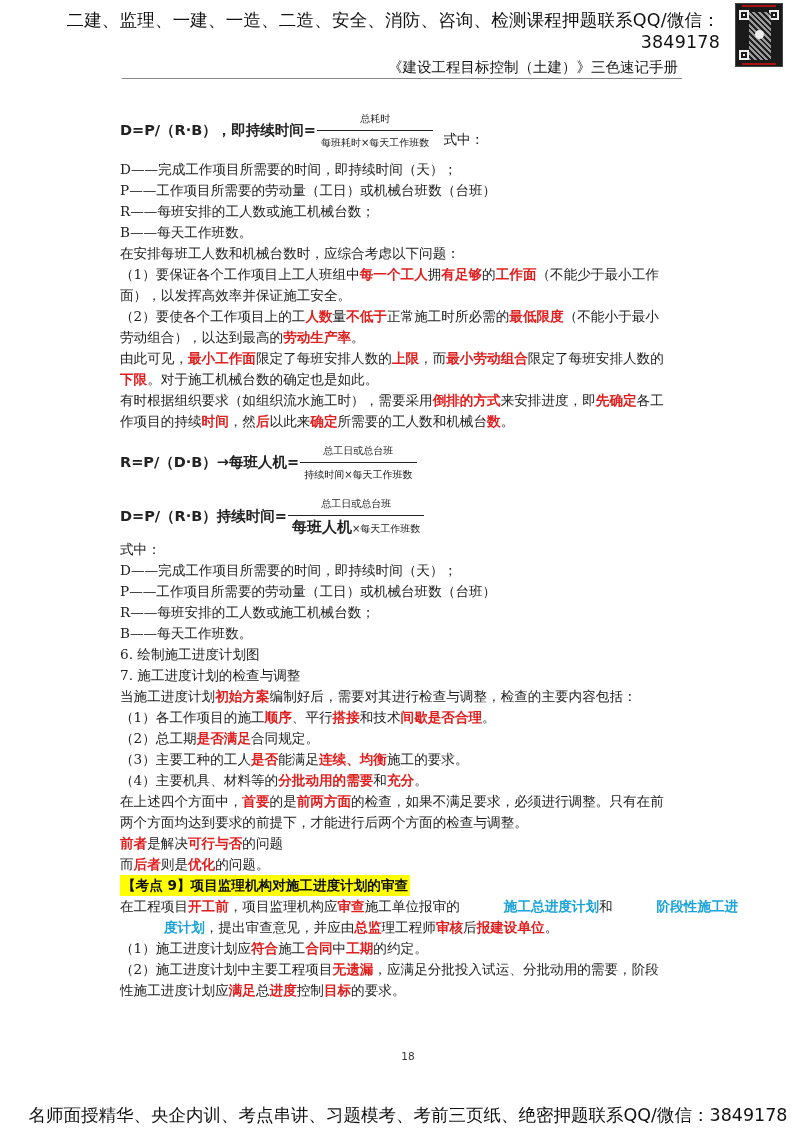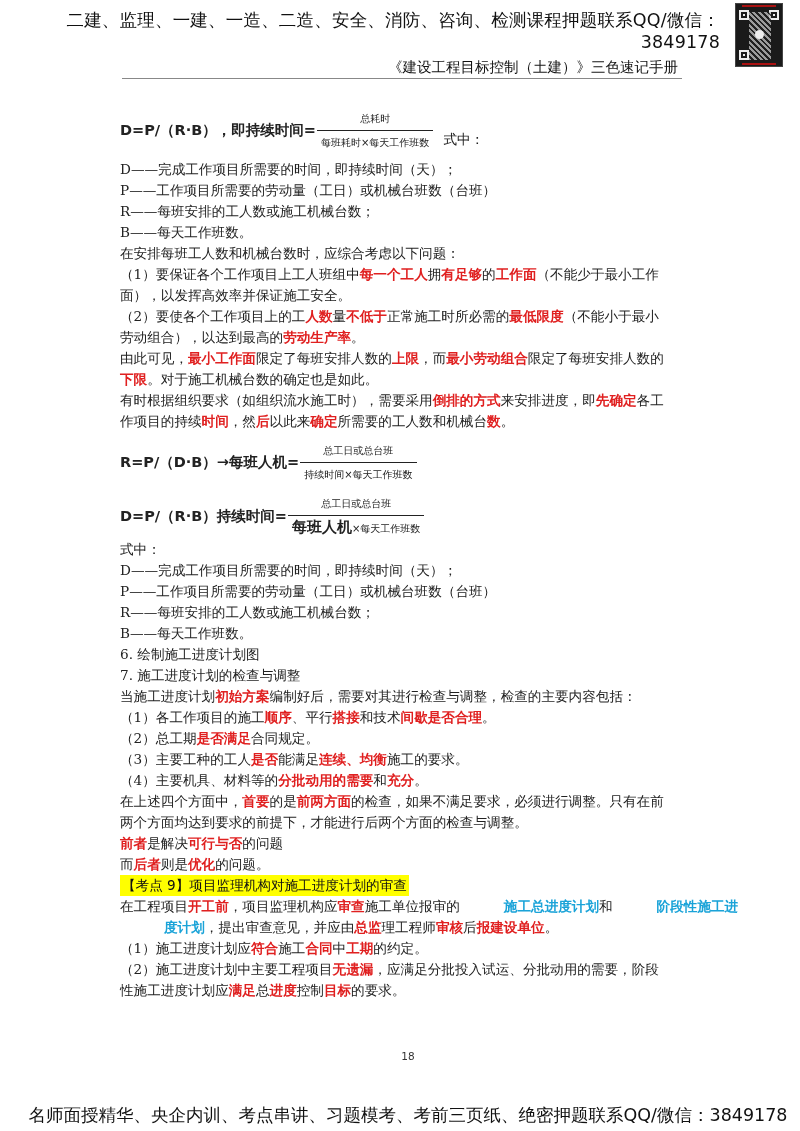--- a/index.html
+++ b/index.html
@@ -22,21 +22,21 @@
   .line { white-space:nowrap; }
   .r { color:#e02020; font-family:"DejaVu Sans","Liberation Sans",sans-serif; font-weight:bold; }
   .b { color:#1aa3d8; font-family:"DejaVu Sans","Liberation Sans",sans-serif; font-weight:bold;margin-left:44px; }
   .formula { font-family:"DejaVu Sans","Liberation Sans",sans-serif; font-weight:bold; font-size:14.5px;
              display:flex; align-items:center; color:#222; }
   .frac { display:inline-flex; flex-direction:column; align-items:center; font-weight:normal; margin-left:1px; }
   .frac .num { font-size:10px; padding:0 4px 1px; }
   .frac .den { font-size:10px; border-top:1.3px solid #222; padding:1px 4px 0; }
   .frac .den .big { font-size:15px; font-weight:bold; }
   .after { font-family:"DejaVu Serif",serif; font-weight:normal; font-size:13.6px; margin-left:10px; margin-top:18px; }
-  .hl { background:#ffff00; font-family:"DejaVu Sans","Liberation Sans",sans-serif; font-weight:normal; color:#111; display:inline-block; padding:0 2px; }
+  .hl { background:#ffff00; font-family:"DejaVu Sans","Liberation Sans",sans-serif; font-weight:bold; color:#111; display:inline-block; padding:0 2px; }
   .page-num { position:absolute; left:0; width:800px; top:1050px; text-align:center; font-size:10.5px; color:#333; font-family:"DejaVu Sans",sans-serif;margin-left:8px; }
   .banner-bottom { position:absolute; left:8px; width:800px; top:1103px; text-align:center;
          font-family:"DejaVu Sans","Liberation Sans",sans-serif; font-size:17.5px; color:#111; }
 </style>
 </head>
 <body>
 
 <div class="banner-top">二建、监理、一建、一造、二造、安全、消防、咨询、检测课程押题联系QQ/微信：3849178</div>
 <div class="qr">
   <div class="redtxt" style="top:1px"></div>

